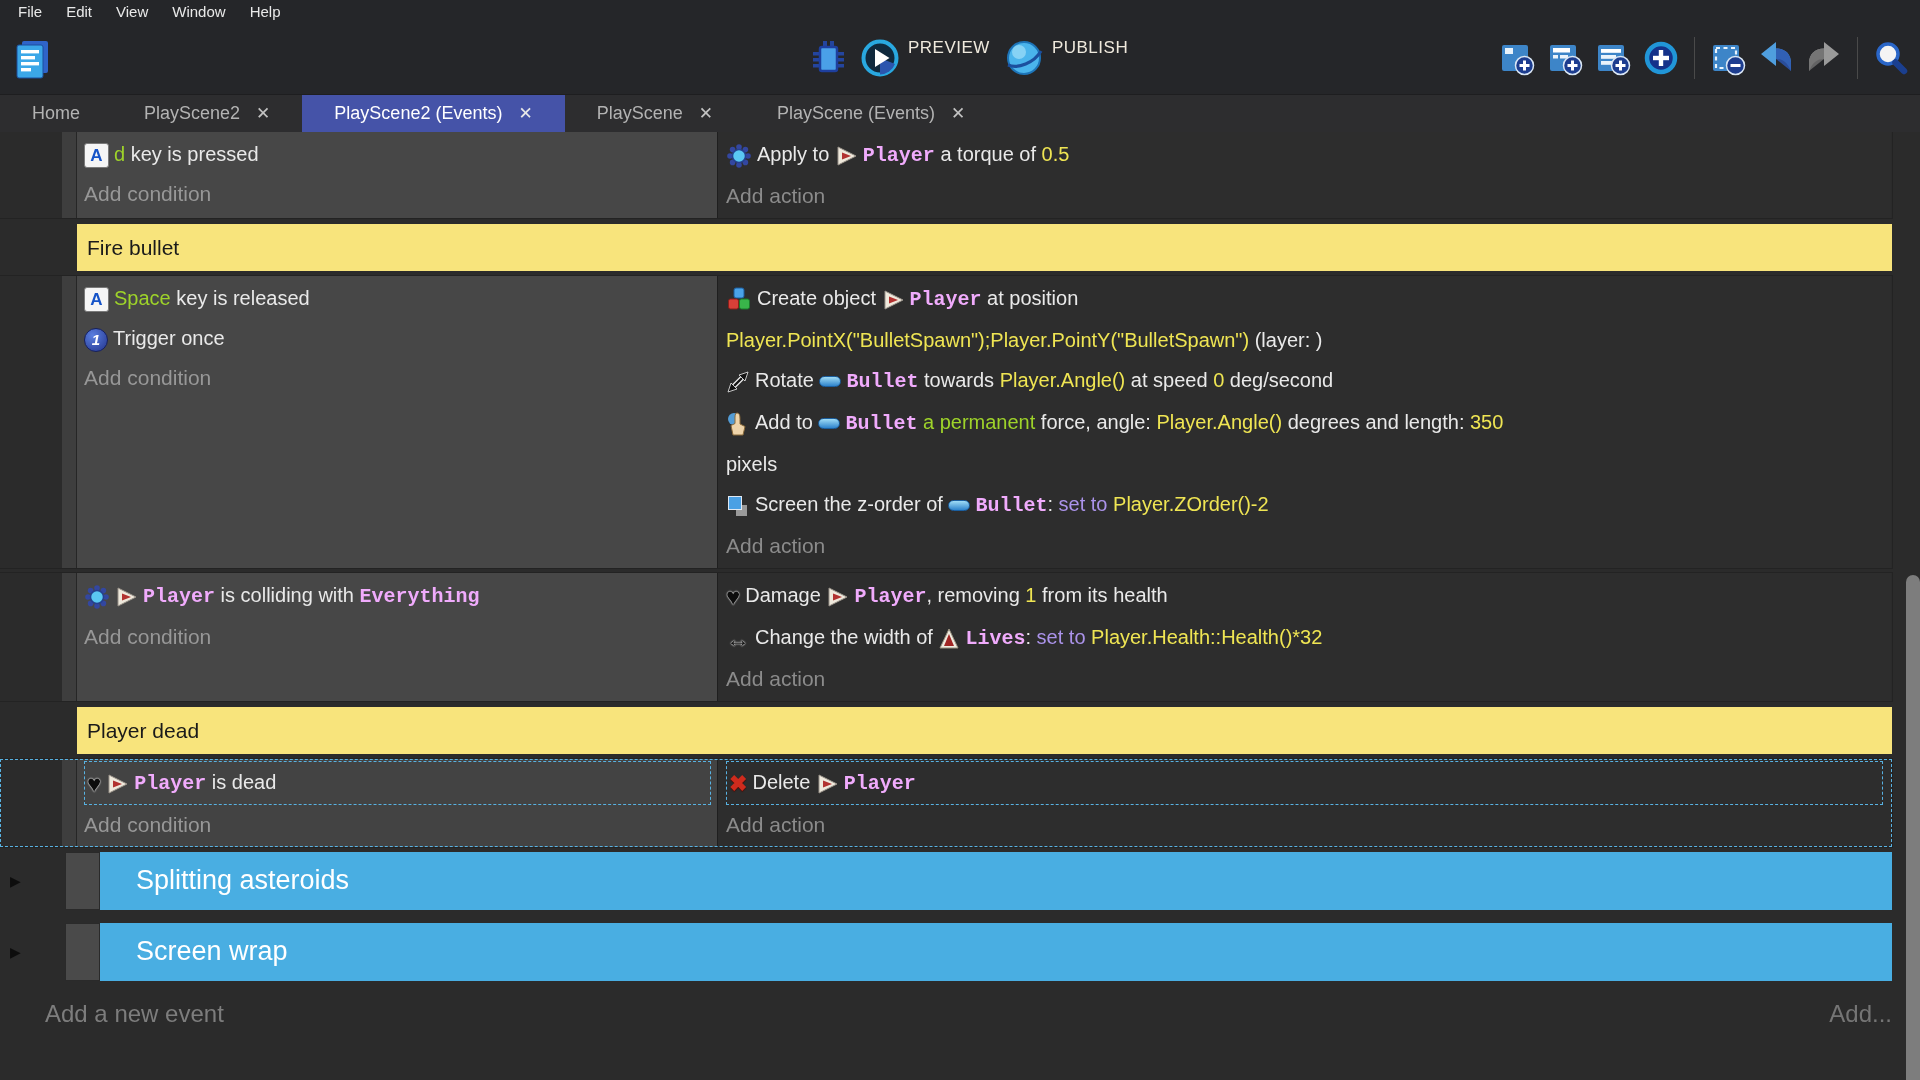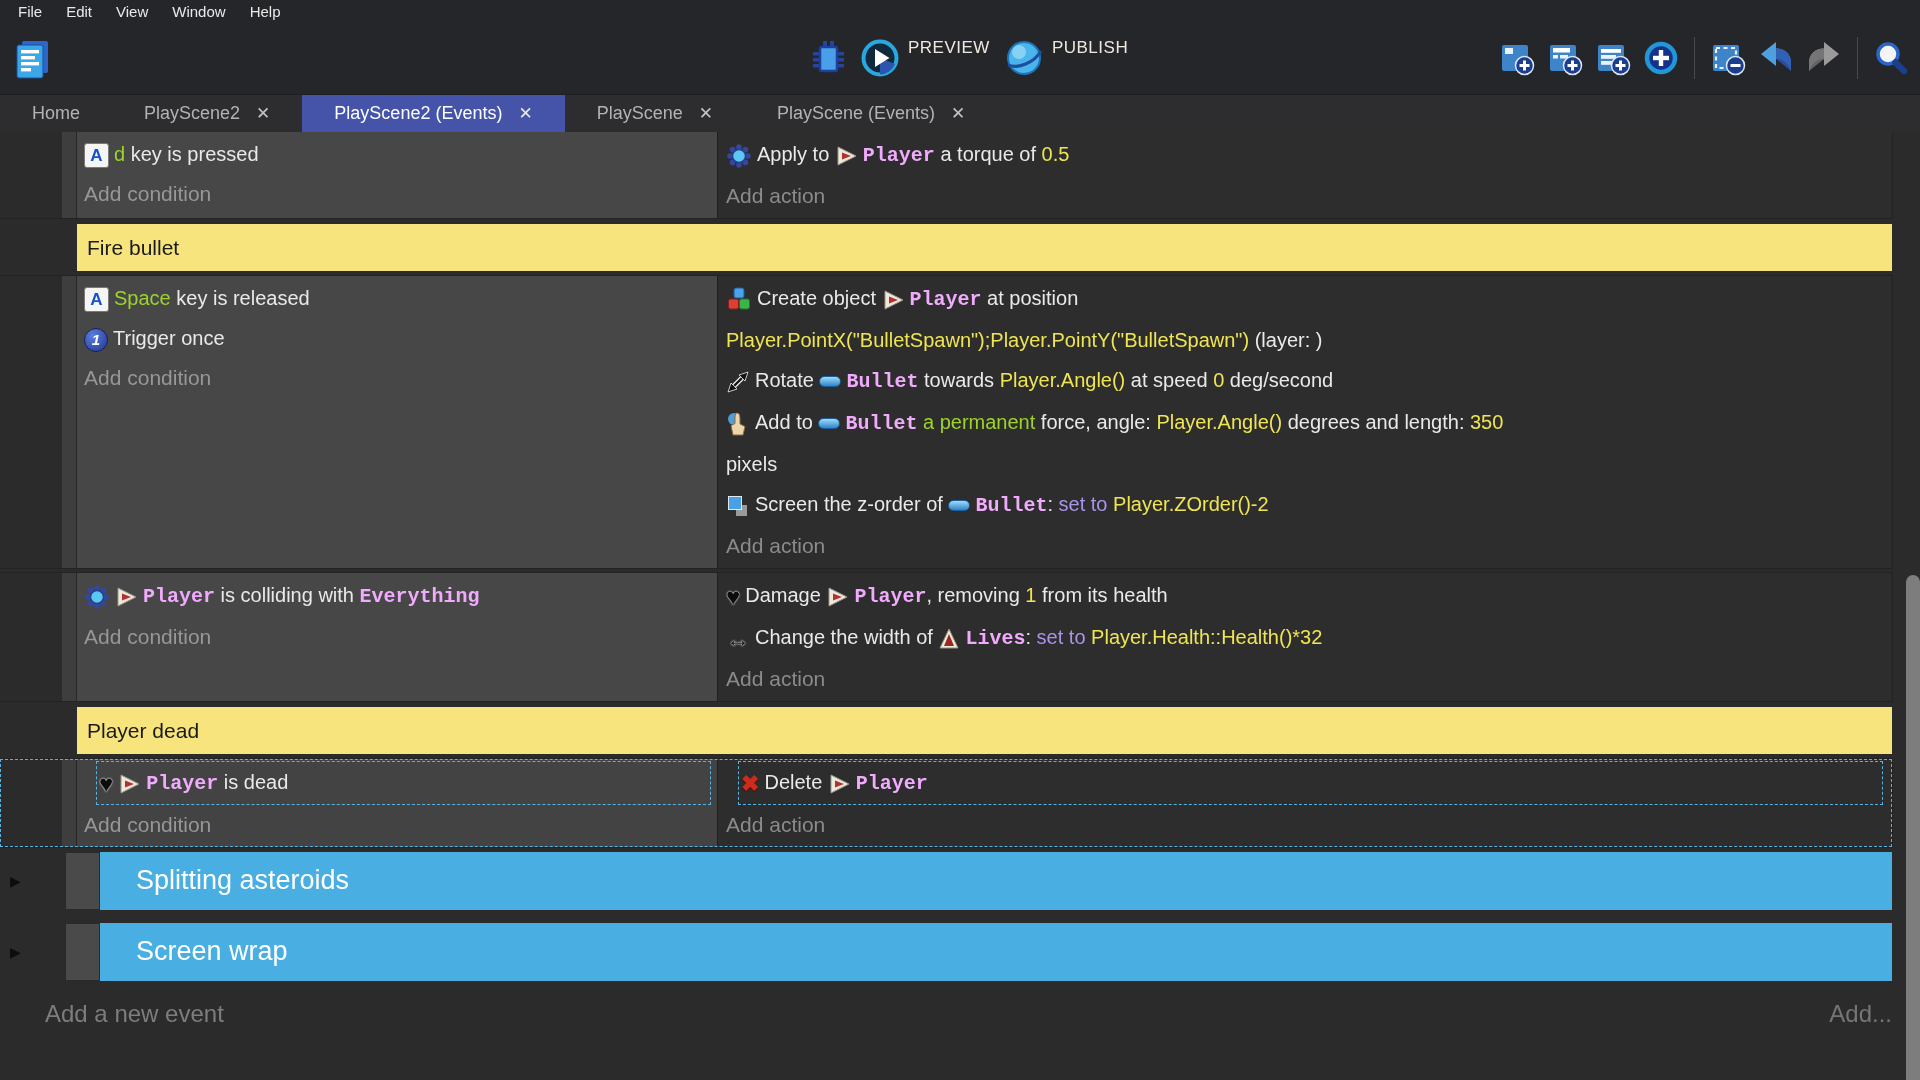--- a/index.html
+++ b/index.html
@@ -37,21 +37,21 @@
   .act-cell .add-line { color:#8b8b8b; }
 
   .t-w { color:#e9e9e9; }
   .t-o { color:#f0abfc; font-weight:700;font-family:Liberation Mono, monospace; }
   .t-e { color:#efe553; }
   .t-g { color:#9ed32a; }
   .t-s { color:#ab93ea; }
 
   
   .event-row.sel { outline:1px dashed #58b2e2; outline-offset:-1px; }
-  .event-row.sel .ins { border:1px dashed #58b2e2; padding-left:2px;margin-left:12px; }
+  .event-row.sel .ins { border:1px dashed #58b2e2; padding-left:2px; }
   .event-row.sel .cond-cell { background:#434343; }
 
   
   .comment-row { display:flex; height:48px; margin-bottom:5px; width:1757px;align-items:flex-end; }
   .comment-bar { width:1815px; background:#f8e47c; color:#1a1a1a; font-size:21px;
     line-height:47px; padding-left:10px; cursor:pointer; flex:none; }
 
   
   .group-row { position:relative; height:58px; margin-bottom:13px; }
   .group-arrow { position:absolute; left:10px; top:21px; color:#0d0d0d; font-size:14px; cursor:pointer; }

